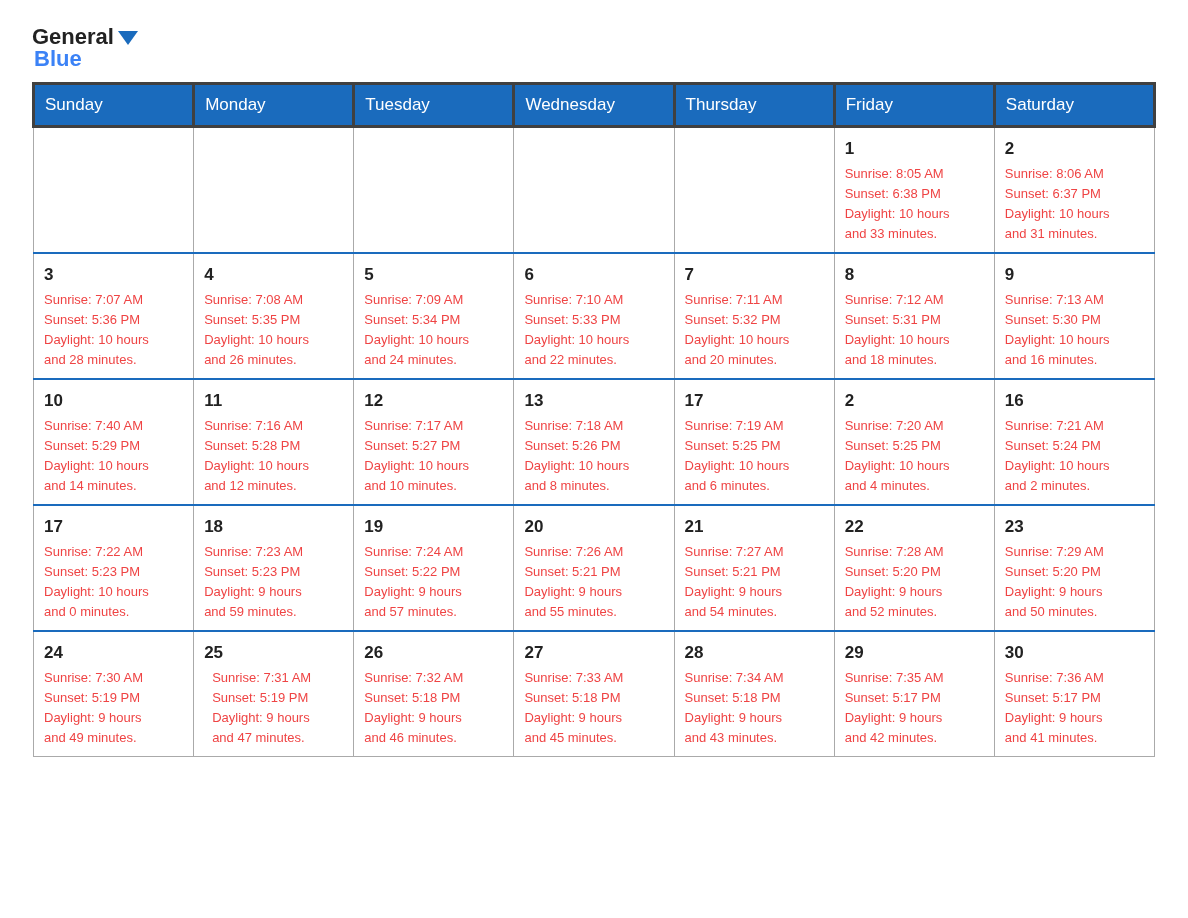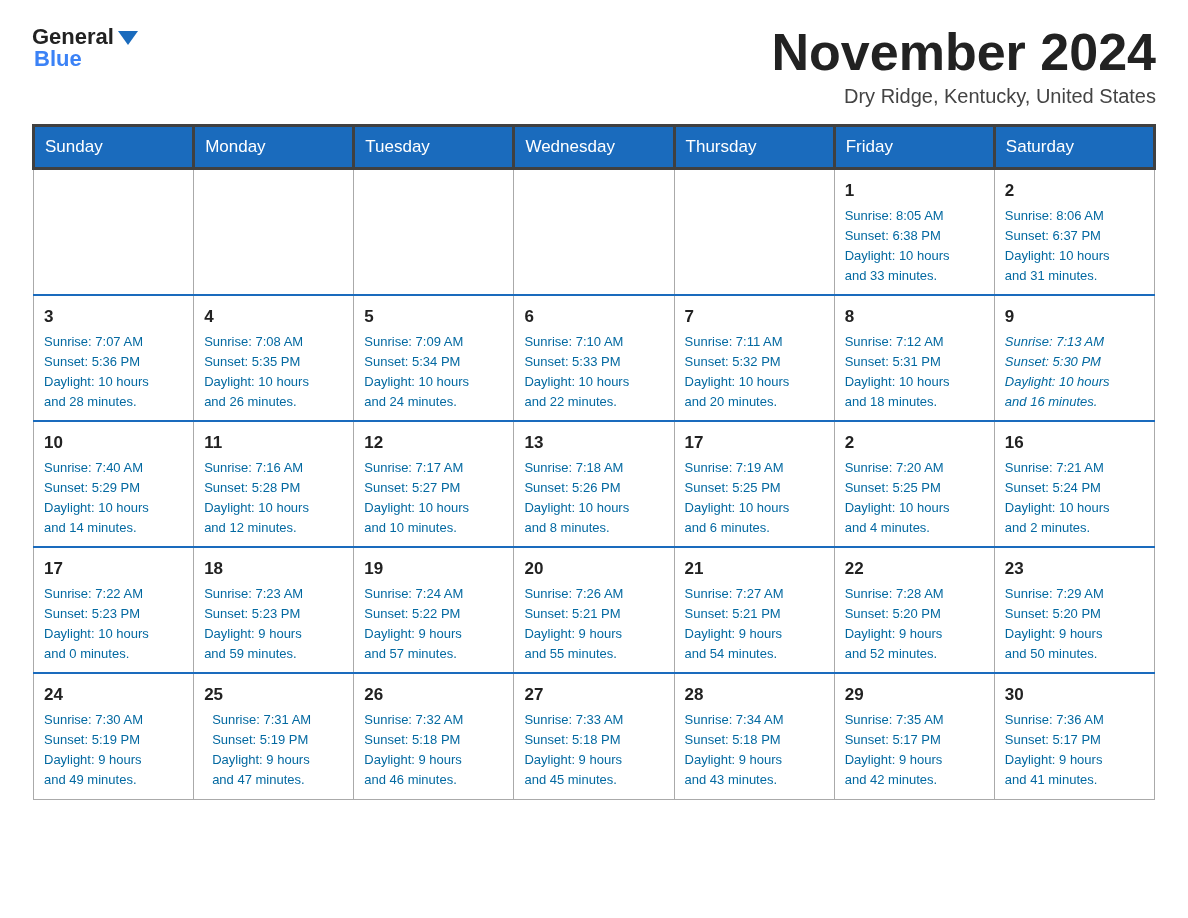--- a/index.html
+++ b/index.html
@@ -7,21 +7,21 @@
       font-family: Arial, sans-serif;
       background: #fff;
       padding: 24px 32px;
       width: 1188px;
       min-height: 918px;
     }
     .header {
       display: flex;
       justify-content: space-between;
       align-items: flex-start;
-      margin-bottom: 16px;
+      margin-bottom: 10px;
     }
     .logo {
       display: flex;
       flex-direction: column;
       align-items: flex-start;
     }
     .logo-top {
       font-size: 22px;
       font-weight: bold;
       color: #222;
@@ -87,44 +87,40 @@
     }
     .day-num {
       font-size: 17px;
       font-weight: bold;
       color: #222;
       display: block;
       margin-bottom: 2px;
     }
     .day-info {
       font-size: 13px;
-      color: #0369a1;
+      color: #ef4444;
       line-height: 1.55;
     }
     .empty-cell {
       background: #fff;
     }
     .row-divider {
       border-top: 2px solid #1a6bbd !important;
     }
   </style>
 </head>
 <body>
 
 <div class="header">
   <div class="logo">
     <div class="logo-top">
       <span class="logo-general">General</span>
       <span class="logo-arrow"></span>
     </div>
     <span class="logo-blue">Blue</span>
-  </div>
-  <div class="title-block">
-    <div class="month-title">November 2024</div>
-    <div class="location">Dry Ridge, Kentucky, United States</div>
   </div>
 </div>
 
 <table class="calendar">
   <thead>
     <tr>
     <th>Sunday</th>
         <th>Monday</th>
         <th>Tuesday</th>
         <th>Wednesday</th>
@@ -193,21 +189,21 @@
         </td>
         <td class="row-divider">
           <span class="day-num">8</span>
           <div class="day-info" style="white-space: pre-line;">Sunrise: 7:12 AM
 Sunset: 5:31 PM
 Daylight: 10 hours
 and 18 minutes.</div>
         </td>
         <td class="row-divider">
           <span class="day-num">9</span>
-          <div class="day-info" style="white-space: pre-line; font-style: italic;">Sunrise: 7:13 AM
+          <div class="day-info" style="white-space: pre-line;">Sunrise: 7:13 AM
 Sunset: 5:30 PM
 Daylight: 10 hours
 and 16 minutes.</div>
         </td>
       </tr>
       <tr>
         <td class="row-divider">
           <span class="day-num">10</span>
           <div class="day-info" style="white-space: pre-line;">Sunrise: 7:40 AM
 Sunset: 5:29 PM

